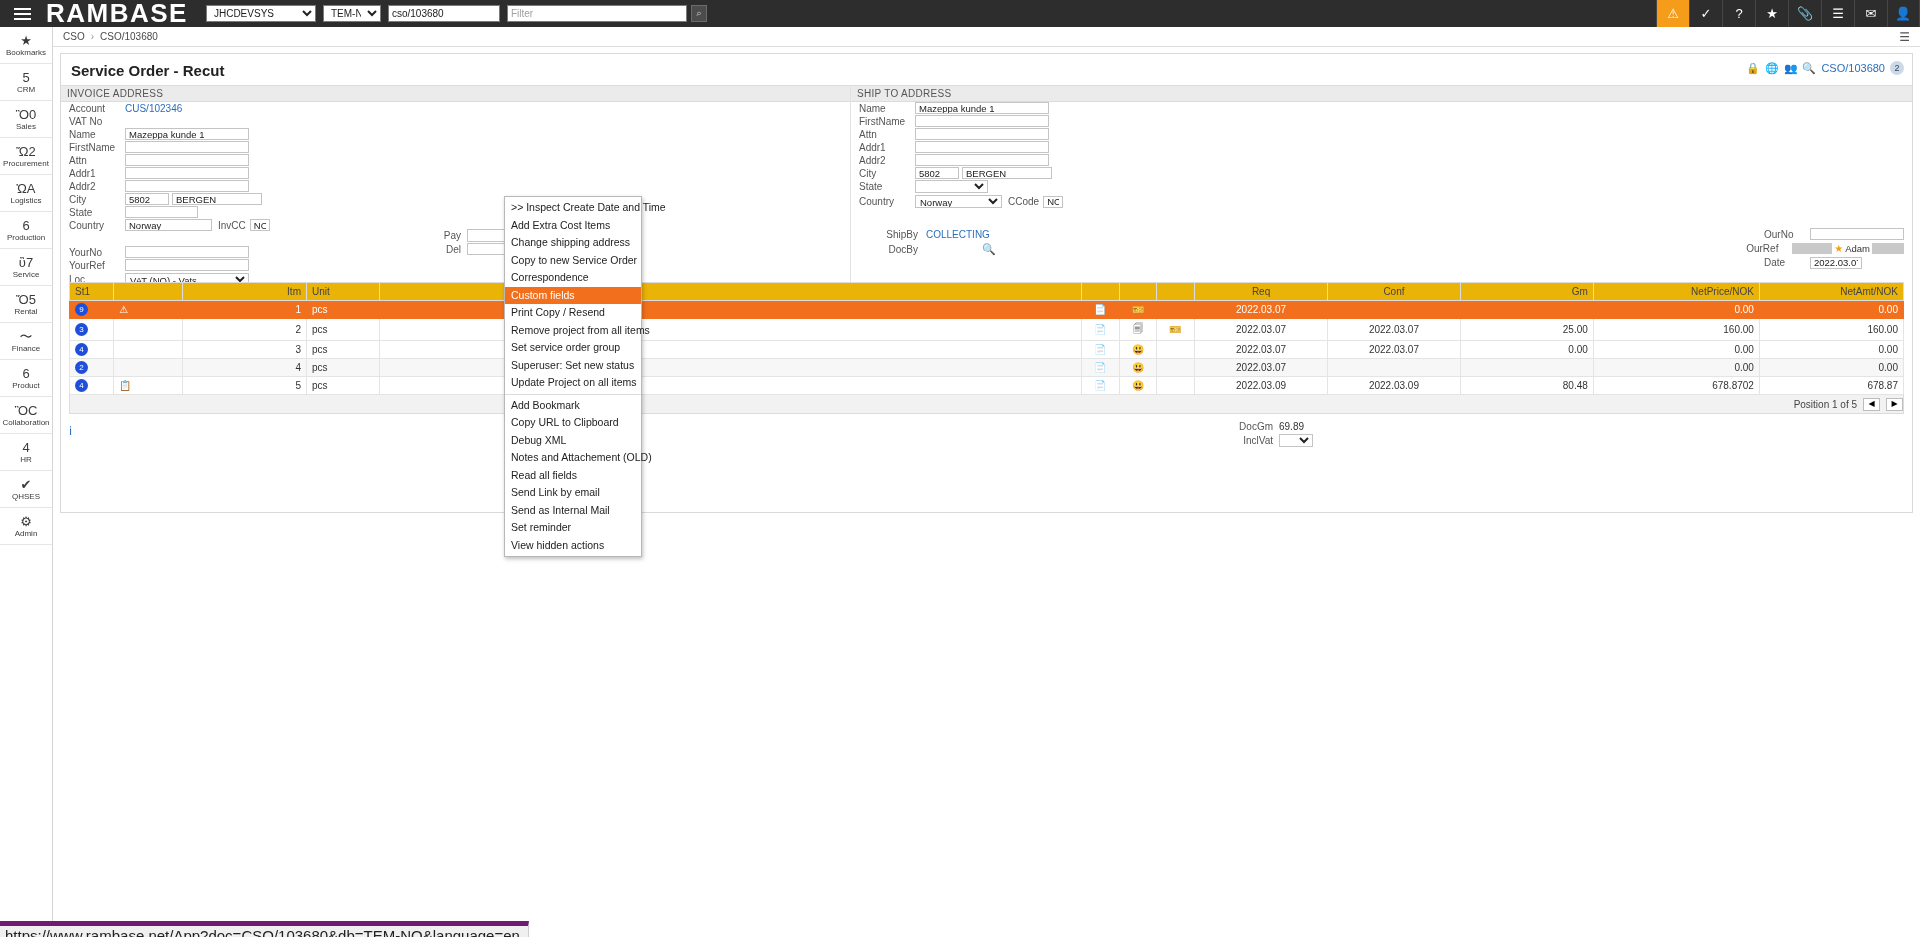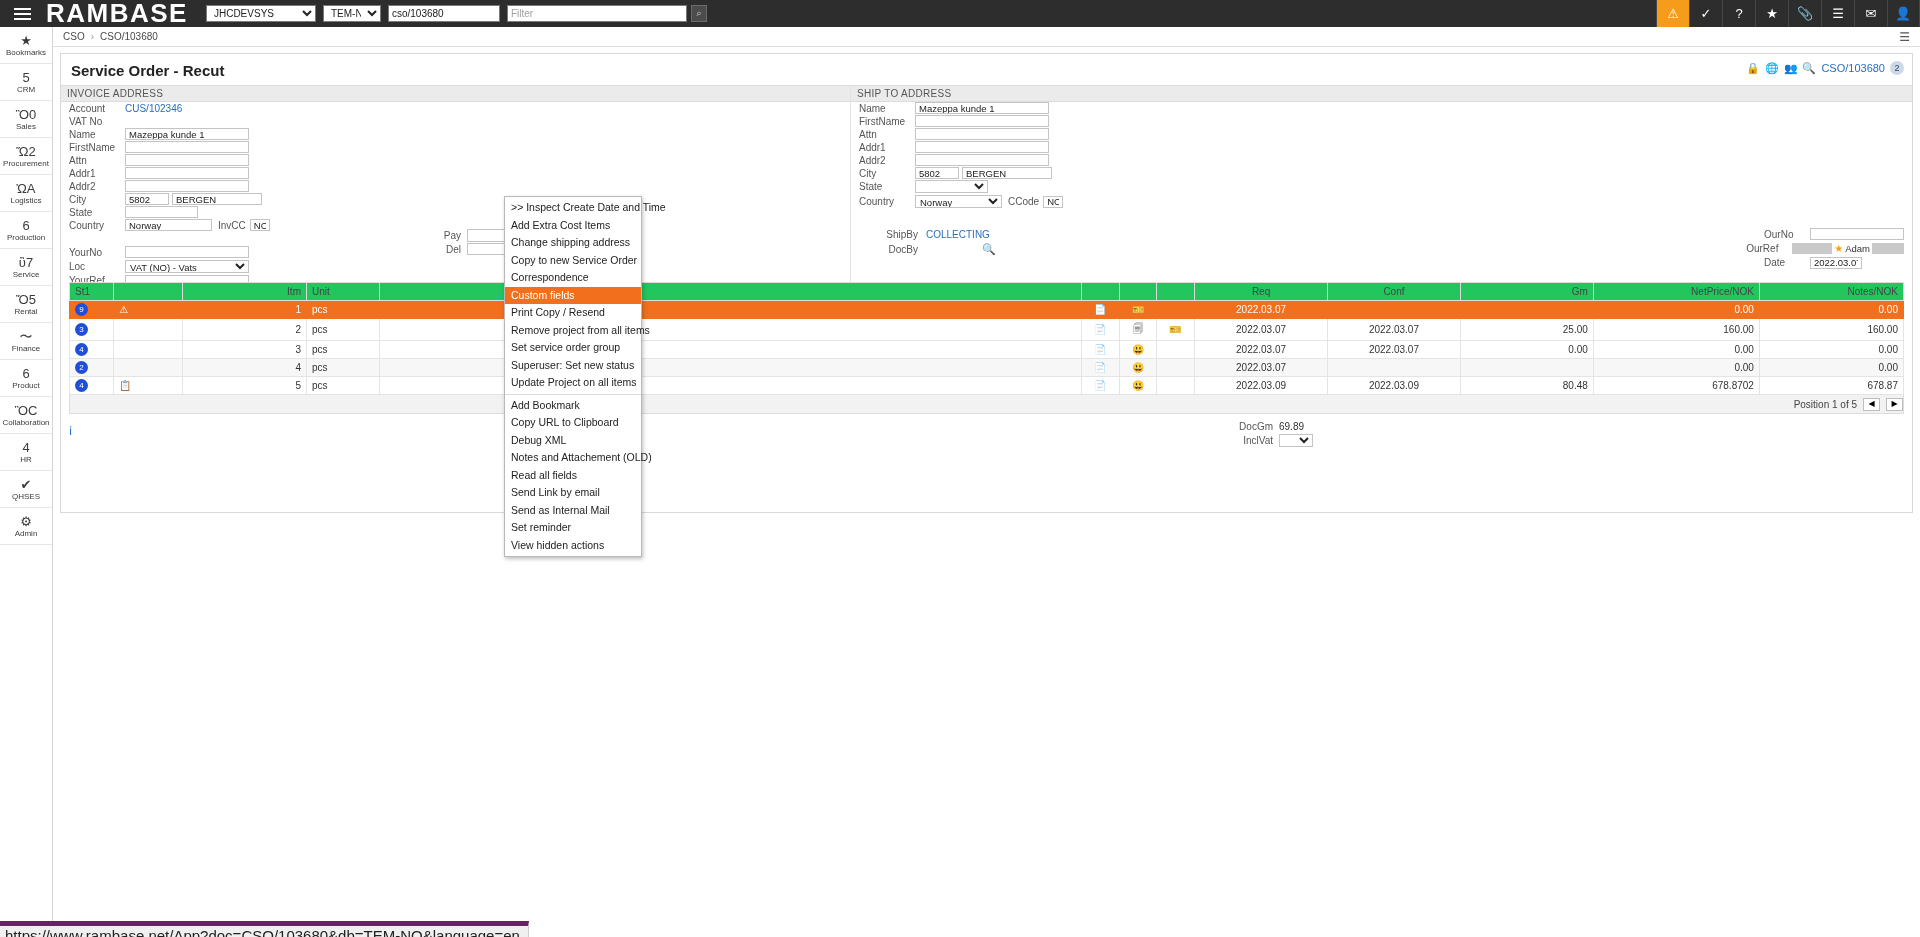--- a/index.html
+++ b/index.html
@@ -100,21 +100,21 @@
           font-family:"Liberation Sans", sans-serif; color:#222; }
   .inline-lbl { font-size:10px; color:#555; margin: 0 4px 0 6px; }
   
   #addr-cols { display:flex; }
   #col-left { width: 790px; border-right: 1px solid #e2e2e2; }
   #col-right { flex: 1; }
   
   #grid { position:absolute; left:8px; right:8px; top: 228px; }
   table.grid { width:100%; border-collapse: collapse; font-size:10px; }
   table.grid th {
-    background:#22c55e; border:1px solid #dcdcdc; font-weight: normal; color:#444;
+    background:#eab308; border:1px solid #dcdcdc; font-weight: normal; color:#444;
     padding: 3px 5px; height: 18px;
   }
   table.grid td { border:1px solid #e4e4e4; padding: 2px 5px; height: 17.5px; color:#333; }
   tr.sel td { background:#f2701d; color:#fff; border-color:#f2701d; }
   tr.alt td { background:#f7f7f7; }
   .st-badge {
     display:inline-block; width:13px; height:13px; border-radius:50%;
     background:#1f4fd8; color:#fff; font-size:8px; text-align:center; line-height:13px;
   }
   #pager {
@@ -317,27 +317,27 @@
             <span class="inline-lbl">InvCC</span>
             <input class="fi" style="width: 20px;" value="NO">
           </div>
 
           <div style="height:14px"></div>
 
           <div class="frow">
             <span class="flabel">YourNo</span>
             <input class="fi" style="width: 124px;" value="">
           </div>
+          <div class="frow">
+            <span class="flabel">YourRef</span>
+            <input class="fi" style="width: 124px;" value="">
+          </div>
           <div class="frow" style="height:15px">
             <span class="flabel">Loc</span>
             <select class="fsel" style="width:124px" id="loc-select"><option>VAT (NO) - Vats</option></select>
-          </div>
-          <div class="frow">
-            <span class="flabel">YourRef</span>
-            <input class="fi" style="width: 124px;" value="">
           </div>
 
           <div style="position:absolute; left:372px; top:174px;">
             <div class="frow" style="height:14px">
               <span class="flabel" style="width:28px;padding-left:0;text-align:right">Pay</span>
               <select class="fsel" style="width:120px;margin-left:6px"></select>
             </div>
             <div class="frow" style="height:14px">
               <span class="flabel" style="width:28px;padding-left:0;text-align:right">Del</span>
               <input class="fi" style="width: 120px; margin-left: 6px;">
@@ -428,21 +428,21 @@
                 <th style="text-align: left; width: 66px;">Unit</th>
                 <th style="text-align: right; width: 134px;">Qty</th>
                 <th style="text-align: left; width: 500px;"></th>
                 <th style="text-align: center; width: 34px;"></th>
                 <th style="text-align: center; width: 34px;"></th>
                 <th style="text-align: center; width: 34px;"></th>
                 <th style="text-align: center; width: 120px;">Req</th>
                 <th style="text-align: center; width: 120px;">Conf</th>
                 <th style="text-align: right; width: 120px;">Gm</th>
                 <th style="text-align: right; width: 150px;">NetPrice/NOK</th>
-                <th style="text-align: right; width: 130px;">Notes/NOK</th>
+                <th style="text-align: right; width: 130px;">NetAmt/NOK</th>
               </tr>
             </thead>
           <tbody id="grid-body">
               <tr class="sel">
                 <td style="text-align: left;"><span class="st-badge">9</span></td>
                 <td style="text-align: left;">⚠</td>
                 <td style="text-align: right;">1</td>
                 <td style="text-align: left;">pcs</td>
                 <td style="text-align: right;">0</td>
                 <td style="text-align: left;"></td>

